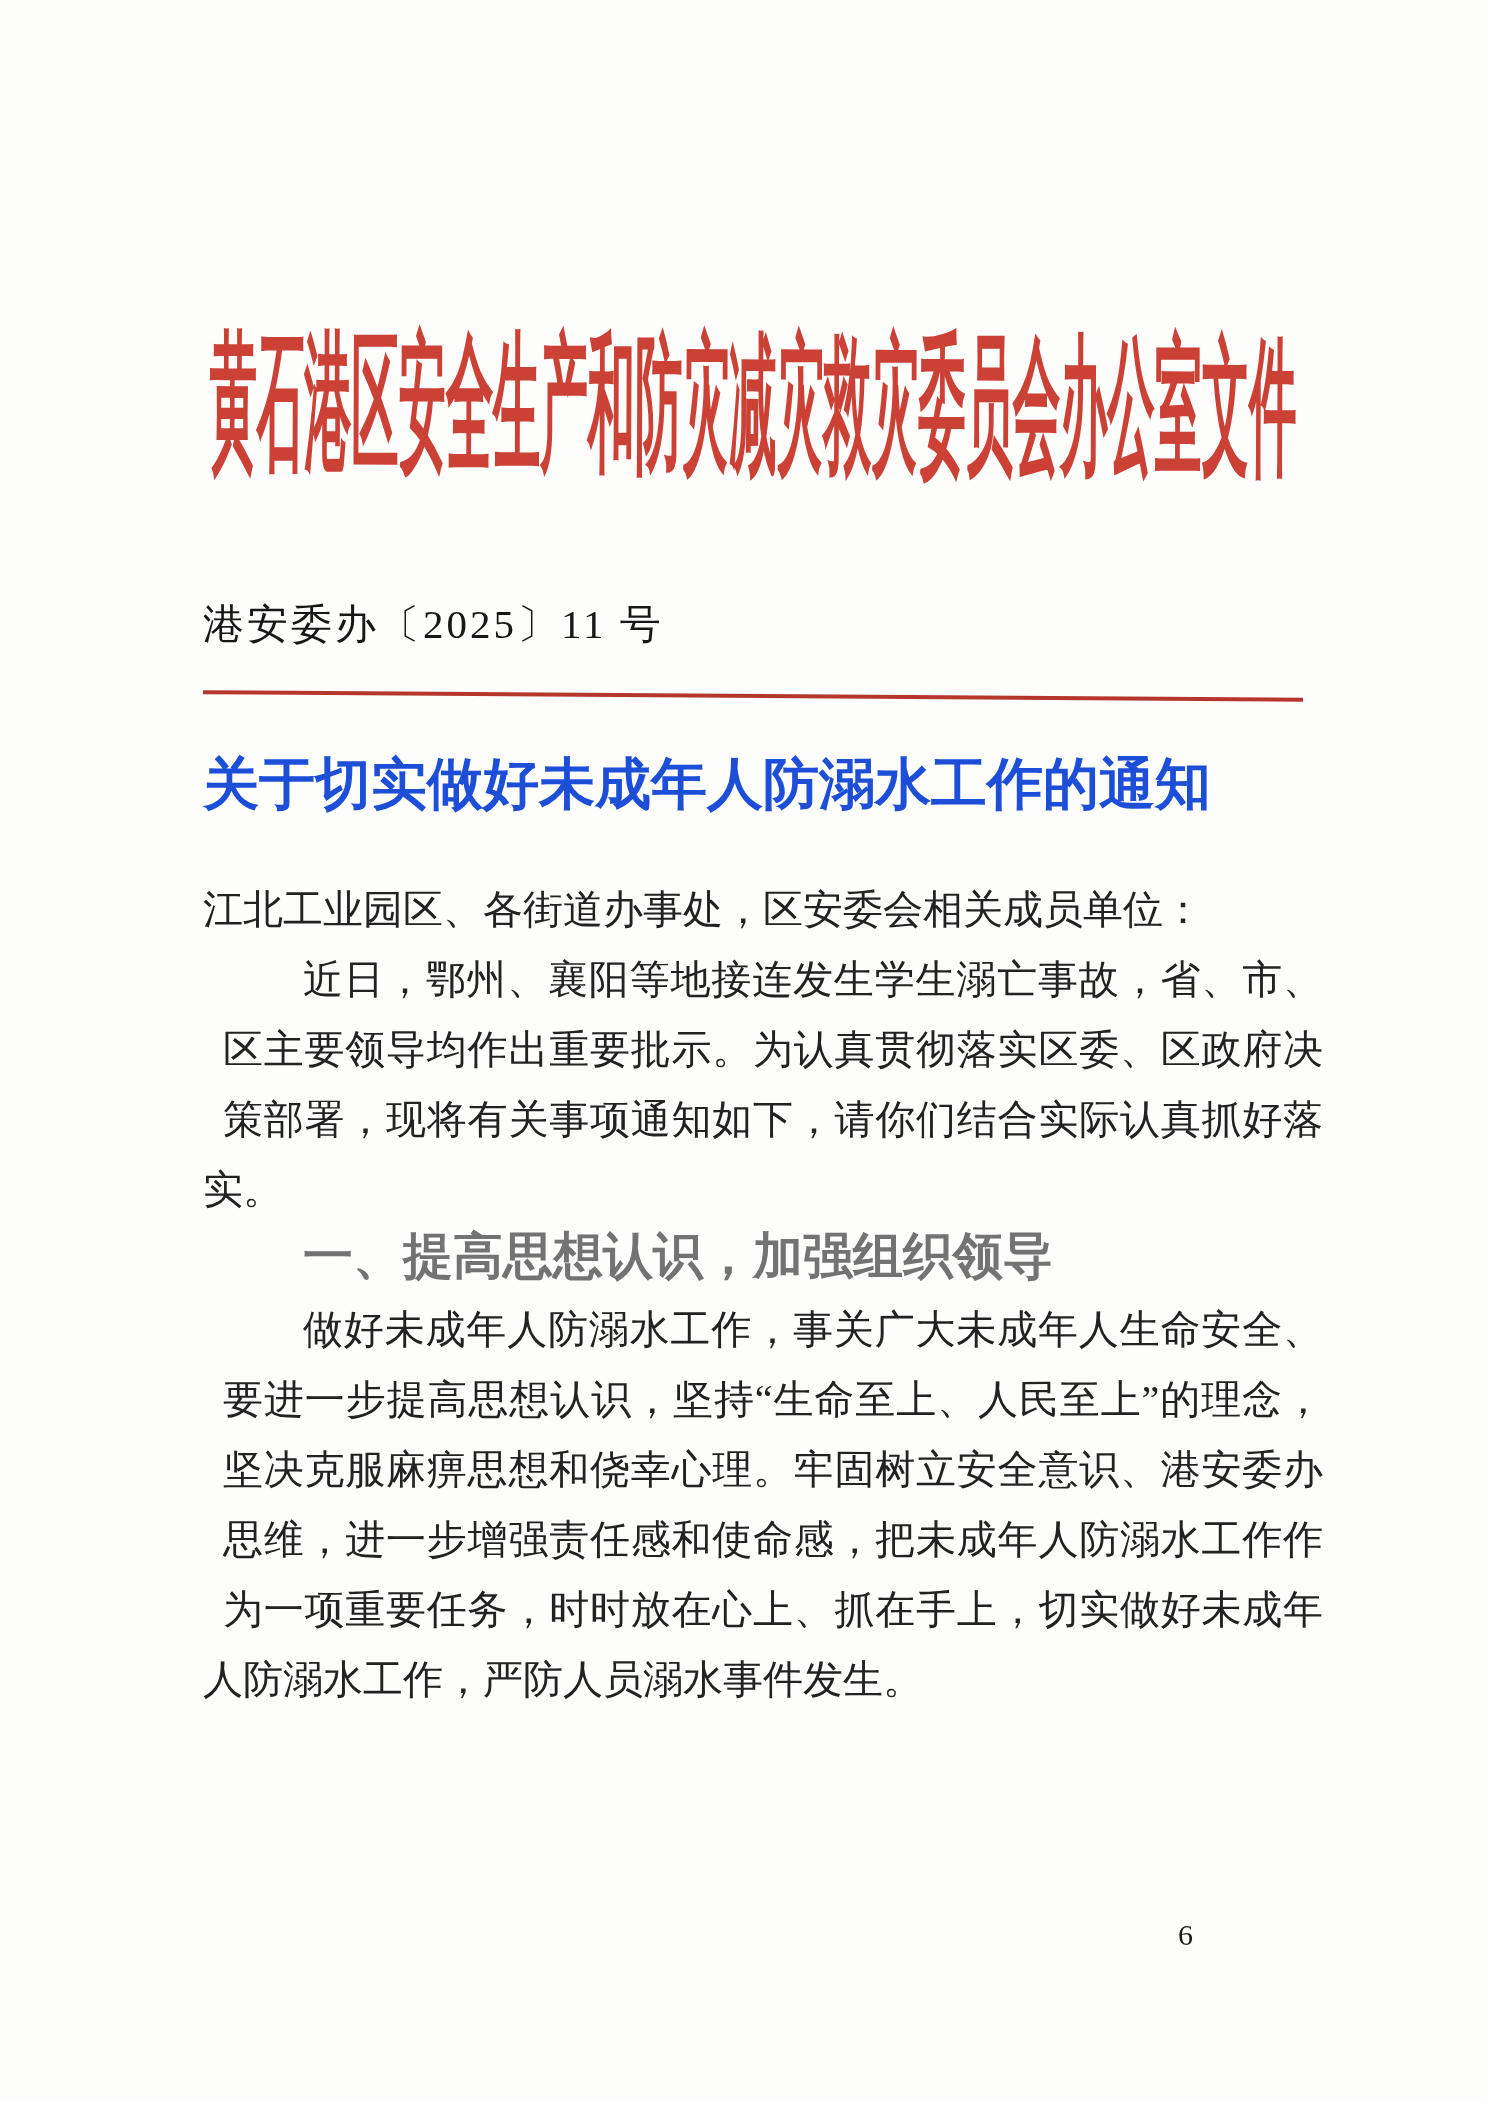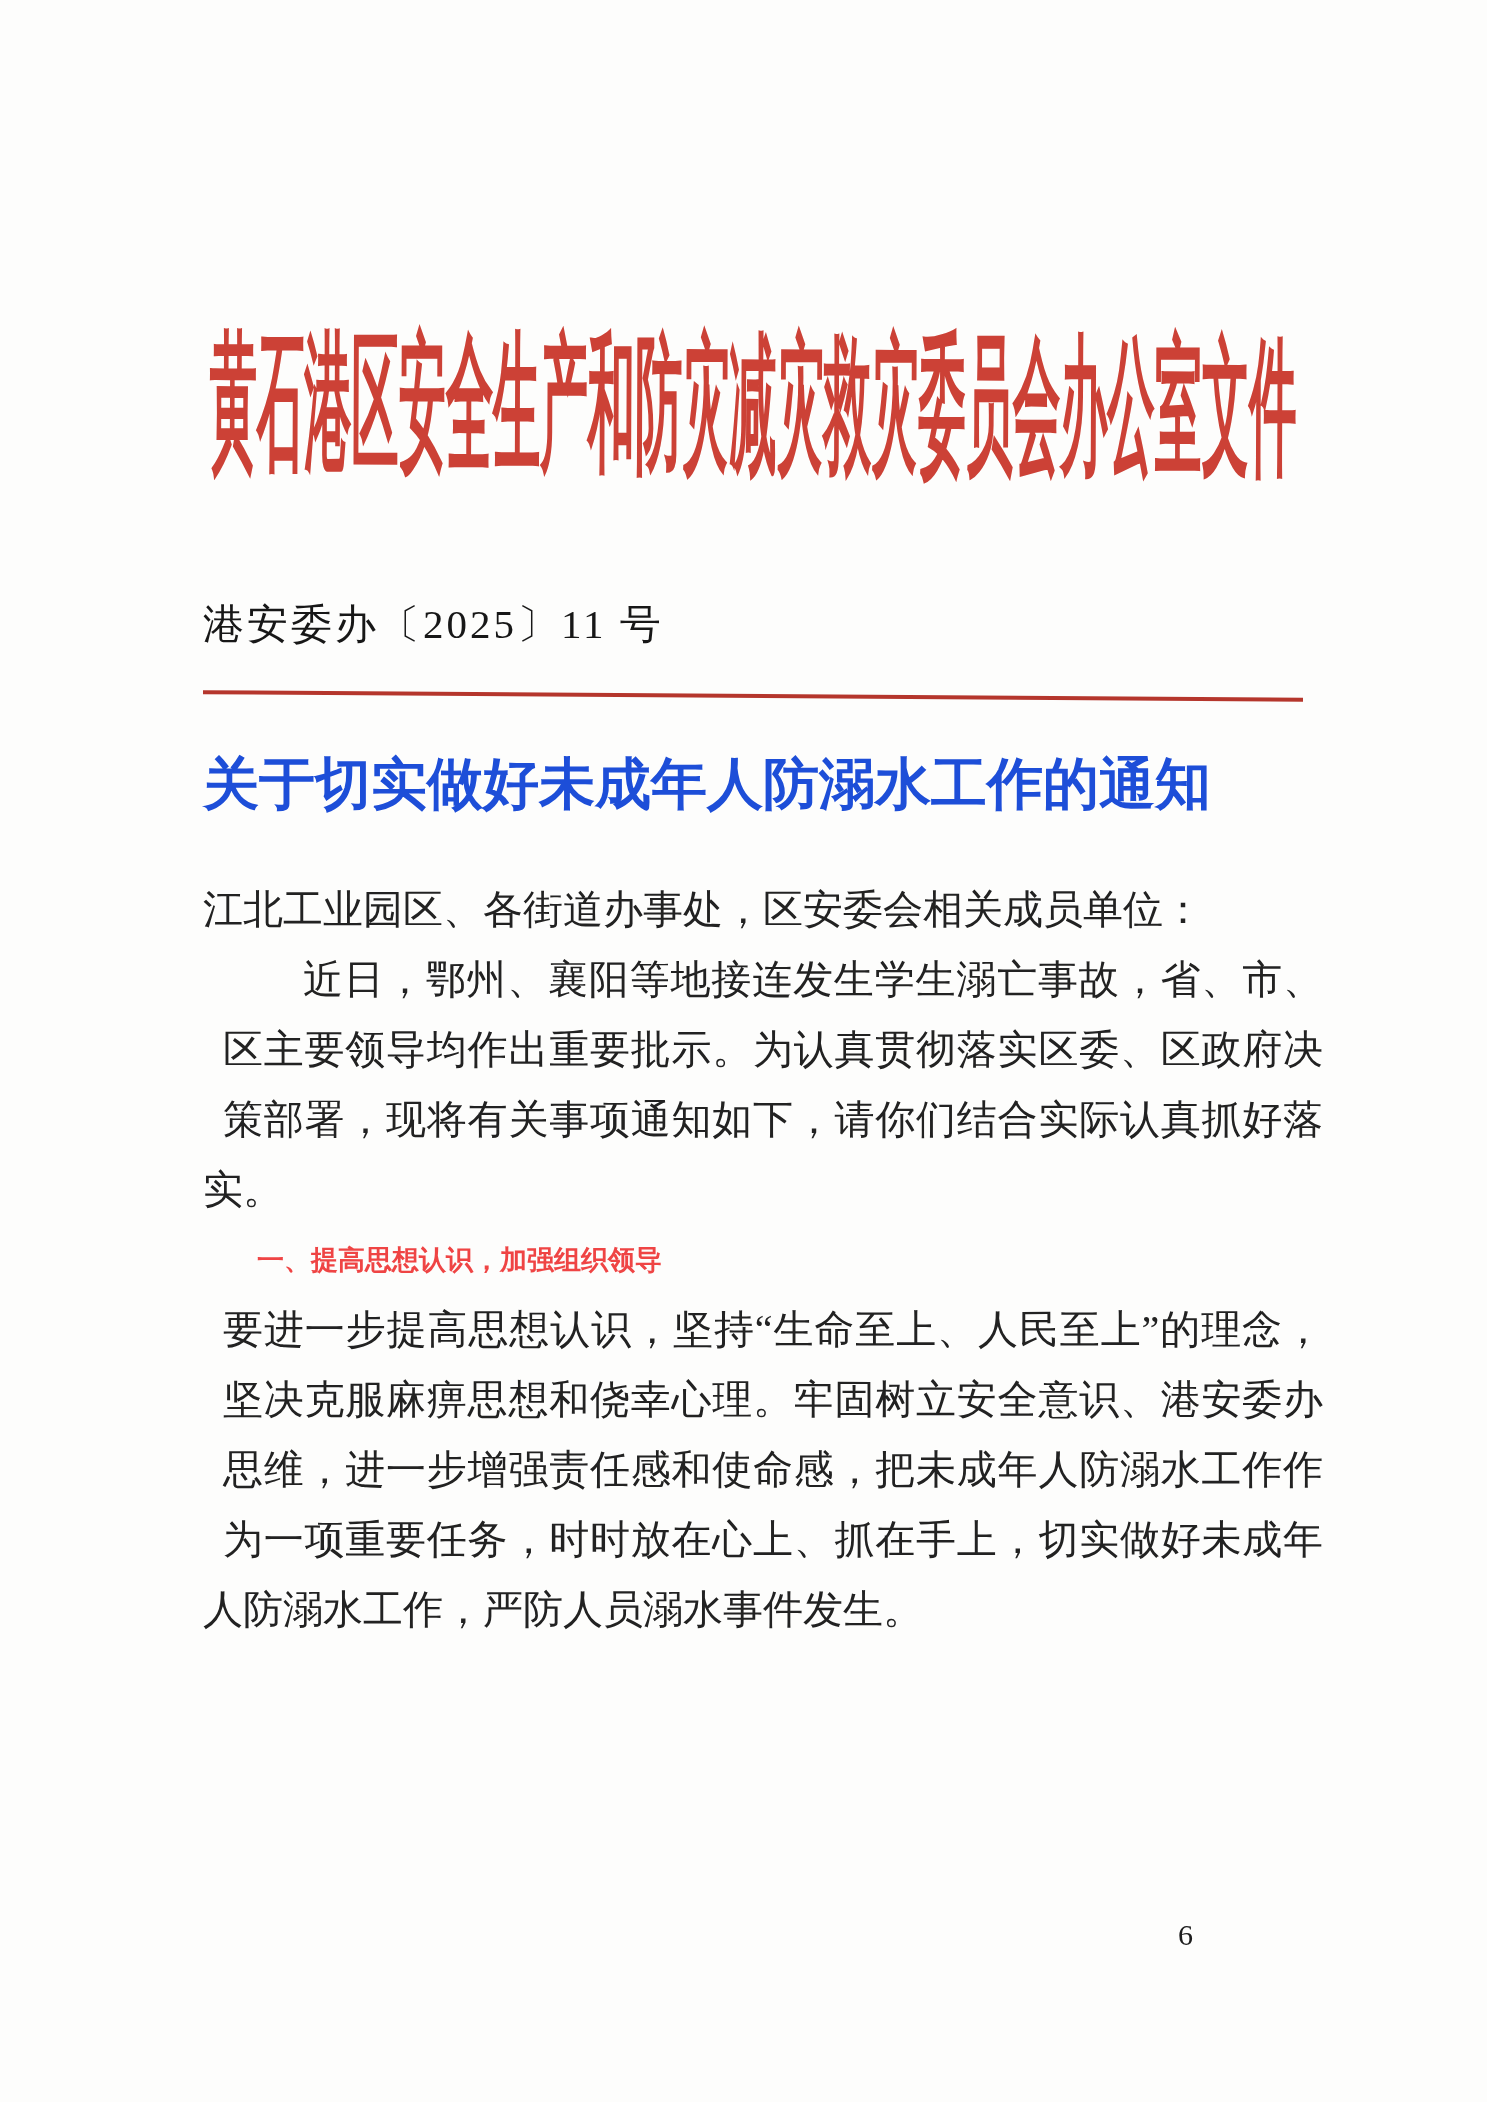--- a/index.html
+++ b/index.html
@@ -85,24 +85,24 @@
     white-space:normal;
     text-align:justify;
     text-align-last:justify;
     text-justify:inter-ideograph;
     margin-left:20px;
   }
   .line.indent{
     text-indent:2em;
   }
   .line.heading{
-    font-family:Liberation Sans, sans-serif;
+    font-family:Liberation Mono, monospace;
     font-weight:700;
-    font-size:27px;
-    color:#ef4444;
+    font-size:50px;
+    color:#737373;
   }
   
   .page-number{
     position:absolute;
     left:1178px;top:1918px;
     font-size:30px;
     color:#1c1c1c;
   }
 </style>
 </head>
@@ -121,20 +121,21 @@
 
     <h1 class="title">关于切实做好未成年人防溺水工作的通知</h1>
 
     <div class="body-block" id="body-lines">
         <div class="line ">江北工业园区、各街道办事处，区安委会相关成员单位：</div>
         <div class="line justify indent">近日，鄂州、襄阳等地接连发生学生溺亡事故，省、市、</div>
         <div class="line justify">区主要领导均作出重要批示。为认真贯彻落实区委、区政府决</div>
         <div class="line justify">策部署，现将有关事项通知如下，请你们结合实际认真抓好落</div>
         <div class="line ">实。</div>
         <div class="line heading indent">一、提高思想认识，加强组织领导</div>
+        <div class="line justify indent">做好未成年人防溺水工作，事关广大未成年人生命安全、</div>
         <div class="line justify">要进一步提高思想认识，坚持“生命至上、人民至上”的理念，</div>
         <div class="line justify">坚决克服麻痹思想和侥幸心理。牢固树立安全意识、港安委办</div>
         <div class="line justify">思维，进一步增强责任感和使命感，把未成年人防溺水工作作</div>
         <div class="line justify">为一项重要任务，时时放在心上、抓在手上，切实做好未成年</div>
         <div class="line ">人防溺水工作，严防人员溺水事件发生。</div>
       </div>
 
   </div>
 
   <div class="page-number">6</div>

